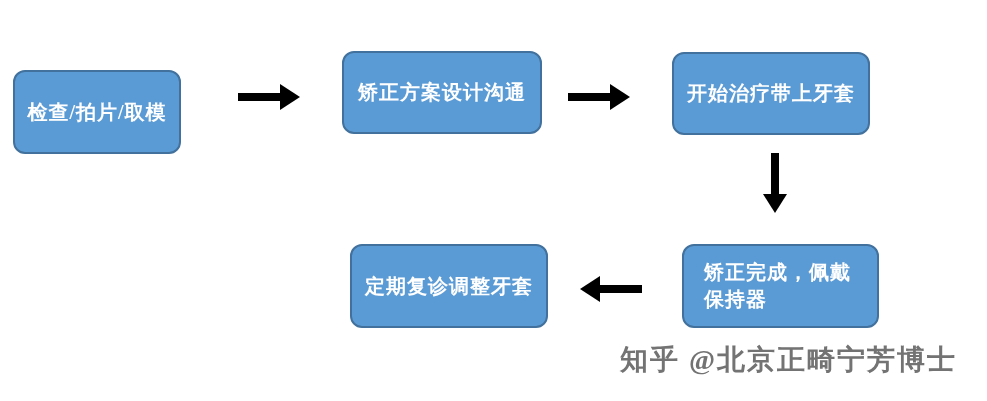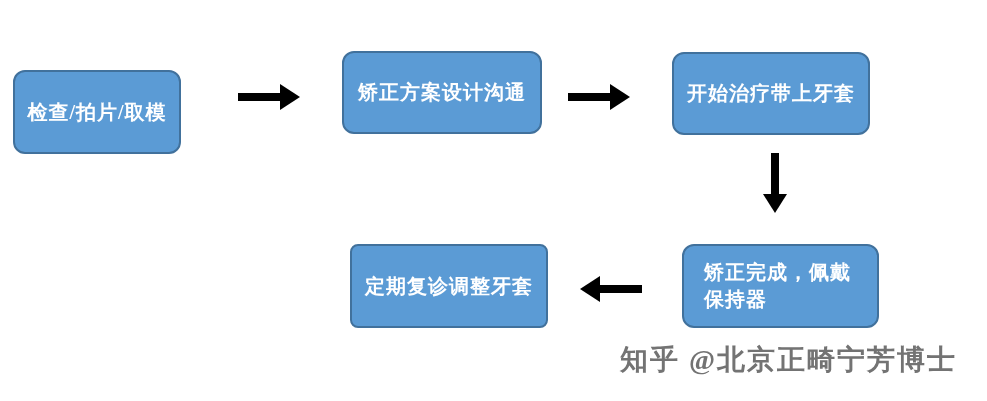--- a/index.html
+++ b/index.html
@@ -31,21 +31,21 @@
     line-height: 1.35;
     text-align: center;
   }
   .node-label { padding: 0 8px; }
   #node-step1 { left: 13px;  top: 50px;  width: 168px; height: 84px; margin-top: 20px; }
   #node-step2 { left: 342px; top: 51px;  width: 200px; height: 83px; }
   #node-step3 { left: 672px; top: 52px;  width: 198px; height: 83px; align-items: center; }
   #node-step4 { left: 682px; top: 244px; width: 197px; height: 84px;
                 justify-content: flex-start; text-align: left; }
   #node-step4 .node-label { padding: 0 20px; }
-  #node-step5 { left: 350px; top: 244px; width: 198px; height: 84px; border-radius: 8px; }
+  #node-step5 { left: 350px; top: 244px; width: 198px; height: 84px; }
   .arrow {
     position: absolute;
     display: block;
   }
   #arrow-1 { left: 238px; top: 84px; }
   #arrow-2 { left: 568px; top: 84px; }
   #arrow-3 { left: 763px; top: 153px; }
   #arrow-4 { left: 580px; top: 276px; }
   .watermark {
     position: absolute;

